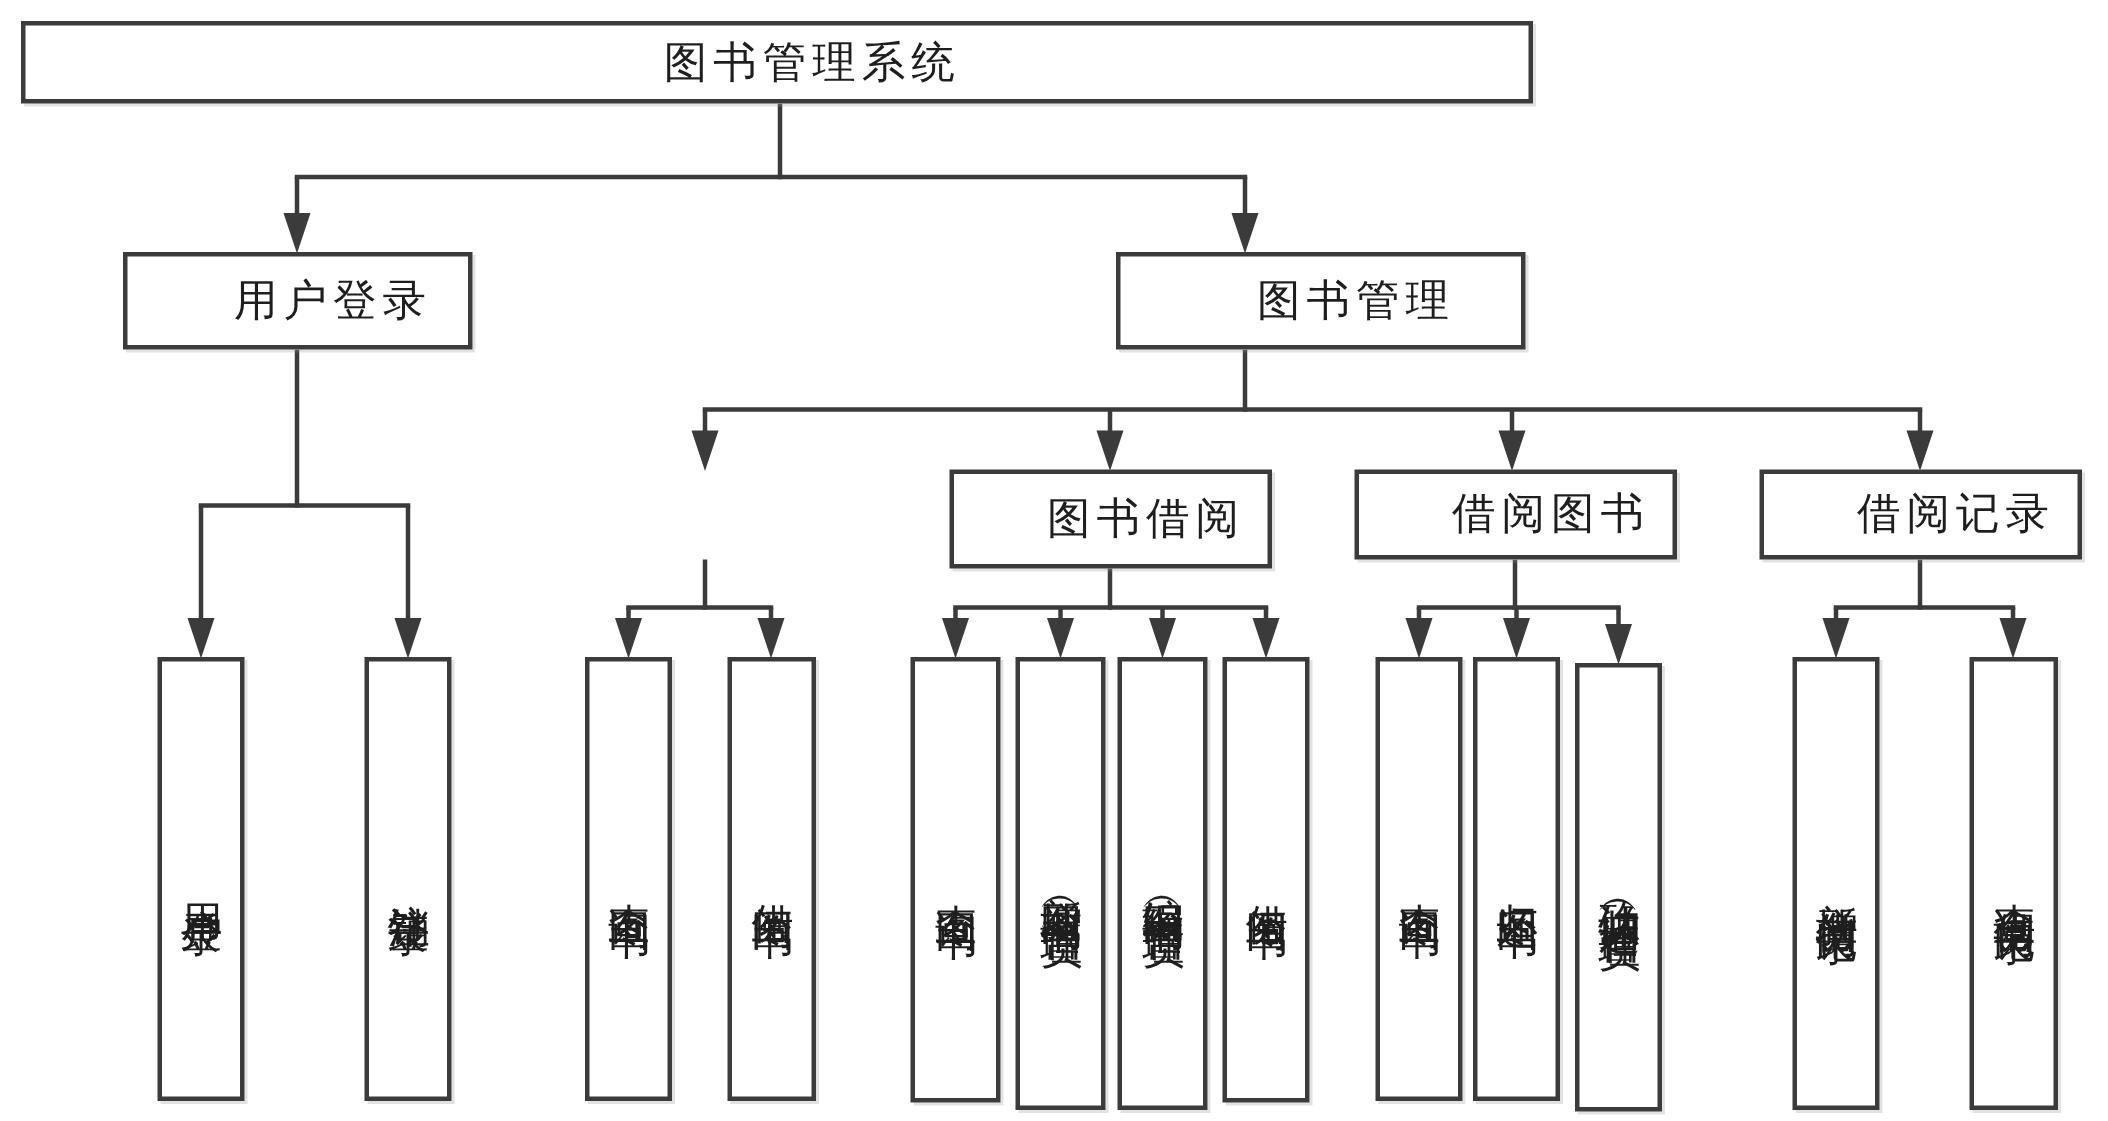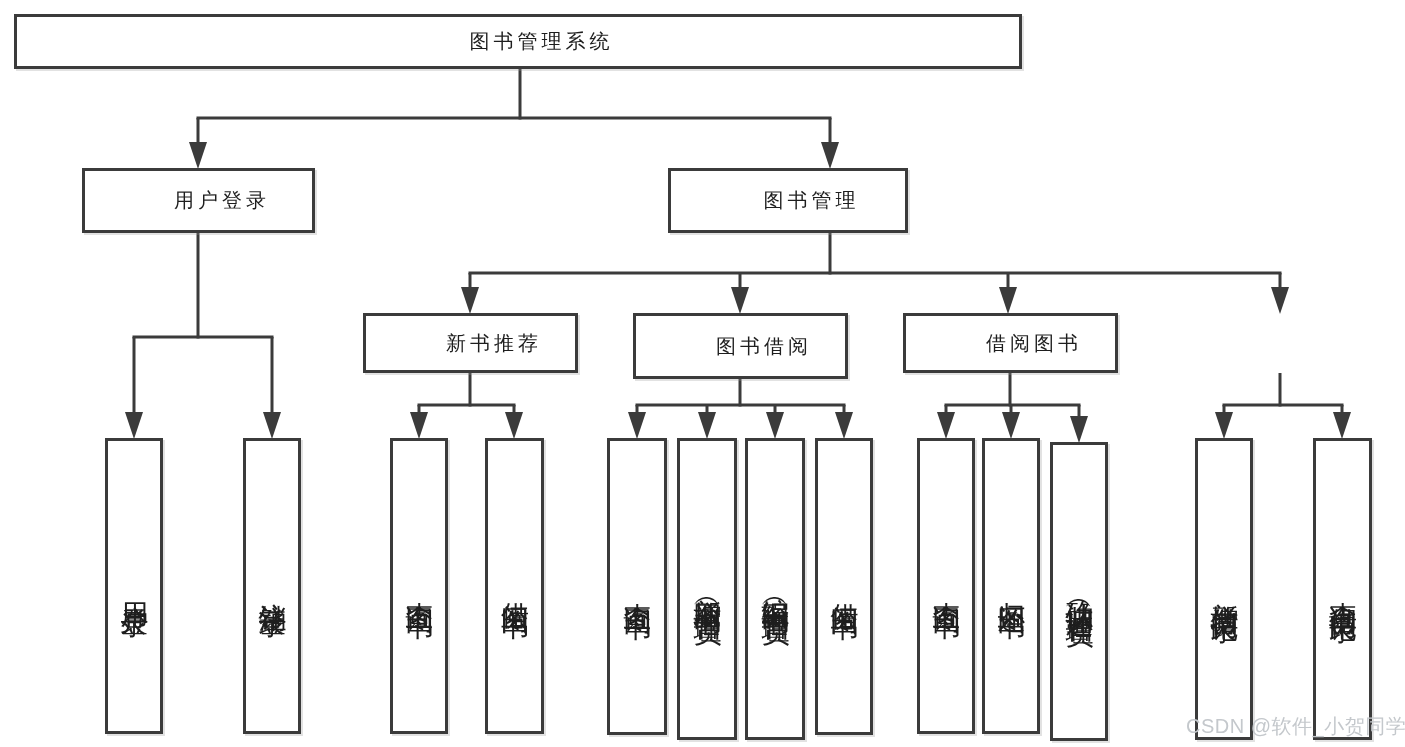--- a/index.html
+++ b/index.html
@@ -6,21 +6,21 @@
   .canvas{
     position:relative;width:1405px;height:747px;background:#ffffff;overflow:hidden;
     font-family:"Liberation Sans","DejaVu Sans",sans-serif;
   }
   .wires{position:absolute;left:0;top:0;width:1405px;height:747px;}
   .box{
     position:absolute;box-sizing:border-box;background:#ffffff;
     border:3px solid #3b3b3b;display:flex;align-items:center;justify-content:center;
     color:#1e1e1e;box-shadow:2px 2px 0 rgba(150,150,150,0.28);
   }
-  .h{font-size:20px;letter-spacing:4px;text-indent:4px;white-space:nowrap;padding-left:43px;}
+  .h{font-size:29px;letter-spacing:4px;text-indent:4px;white-space:nowrap;padding-left:43px;}
   .v{
     writing-mode:vertical-rl;text-orientation:mixed;
     font-size:28px;letter-spacing:3px;line-height:1;padding:8px 0;
   }
   .watermark{
     position:absolute;left:1186px;top:713px;width:215px;
     font-size:20px;color:#c4c8cc;white-space:nowrap;letter-spacing:0.5px;
   }
 </style>
 </head>
@@ -90,39 +90,38 @@
       <polygon points="1011,439 1002,412 1020,412"></polygon>
       <polygon points="1079,443 1070,416 1088,416"></polygon>
       <polygon points="1224,439 1215,412 1233,412"></polygon>
       <polygon points="1342,439 1333,412 1351,412"></polygon>
     </g>
   </svg>
 
   <div class="box h" style="left:14px;top:14px;width:1008px;height:55px">图书管理系统</div>
 
   <div class="box h" style="left:82px;top:168px;width:233px;height:65px">用户登录</div>
-  <div class="box h" style="left:668px;top:168px;width:240px;height:65px">图书管理</div>
+  <div class="box h" style="left:744px;top:168px;width:273px;height:65px">图书管理</div>
 
-  <div class="box h" style="left:363px;top:313px;width:215px;height:60px">新书推荐</div>
   <div class="box h" style="left:633px;top:313px;width:215px;height:66px">图书借阅</div>
   <div class="box h" style="left:903px;top:313px;width:215px;height:60px">借阅图书</div>
+  <div class="box h" style="left:1173px;top:313px;width:215px;height:60px">借阅记录</div>
 
   <div class="box v" style="left:105px;top:438px;width:58px;height:296px">用户登录</div>
   <div class="box v" style="left:243px;top:438px;width:58px;height:296px">注销登录</div>
 
   <div class="box v" style="left:390px;top:438px;width:58px;height:296px">查询图书</div>
   <div class="box v" style="left:485px;top:438px;width:59px;height:296px">借阅图书</div>
 
   <div class="box v" style="left:607px;top:438px;width:60px;height:297px">查询图书</div>
   <div class="box v" style="left:677px;top:438px;width:60px;height:302px">新增图书（管理员）</div>
   <div class="box v" style="left:745px;top:438px;width:60px;height:302px">编辑图书（管理员）</div>
   <div class="box v" style="left:815px;top:438px;width:58px;height:297px">借阅图书</div>
 
   <div class="box v" style="left:917px;top:438px;width:58px;height:296px">查询图书</div>
   <div class="box v" style="left:982px;top:438px;width:58px;height:296px">归还图书</div>
   <div class="box v" style="left:1050px;top:442px;width:58px;height:299px">确认归还（管理员）</div>
 
   <div class="box v" style="left:1195px;top:438px;width:58px;height:302px">新增借阅记录</div>
   <div class="box v" style="left:1313px;top:438px;width:59px;height:302px">查询借阅记录</div>
 
-  <div class="watermark">CSDN @软件_小贺同学</div>
 
 </div>
 
 </body></html>

